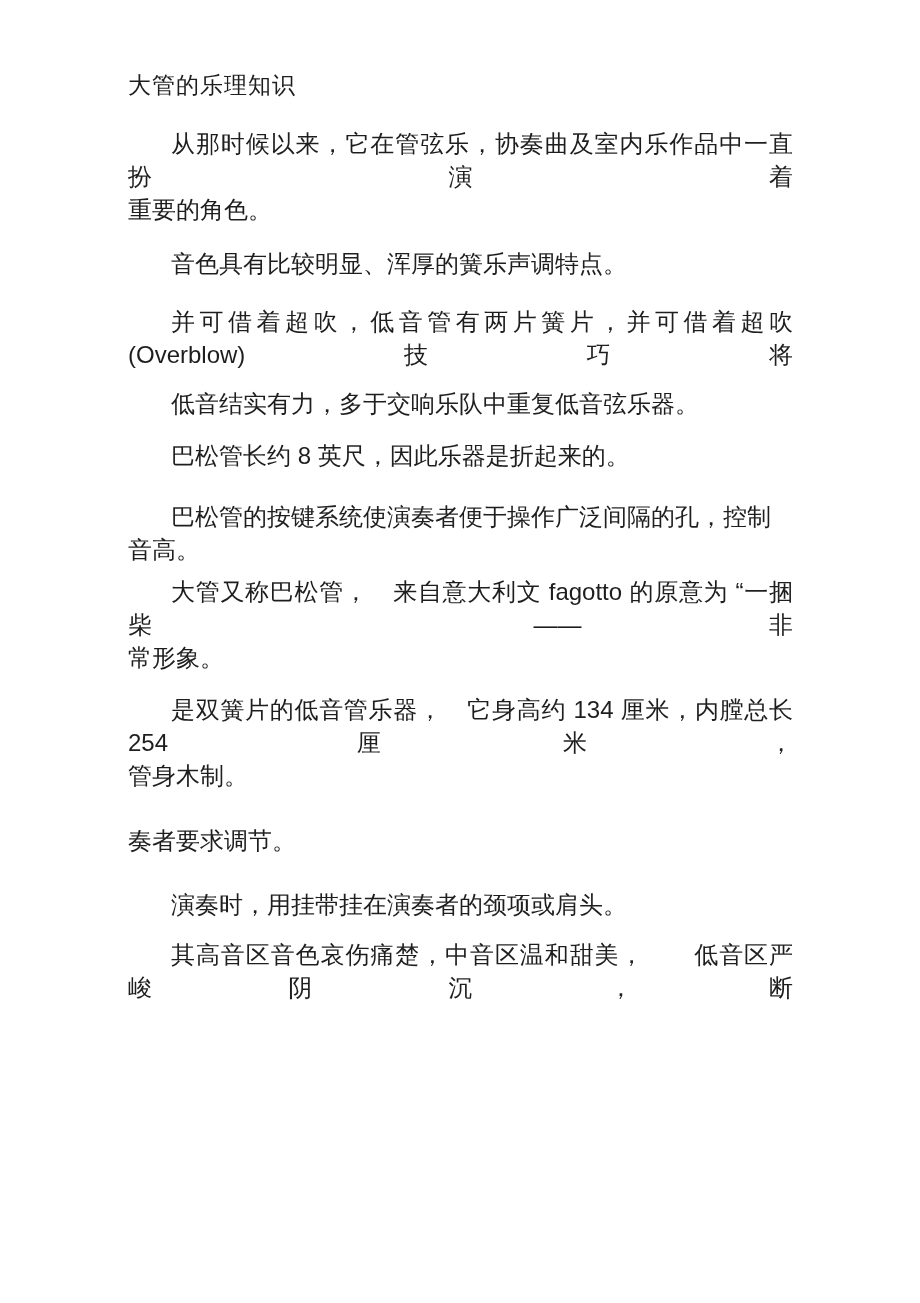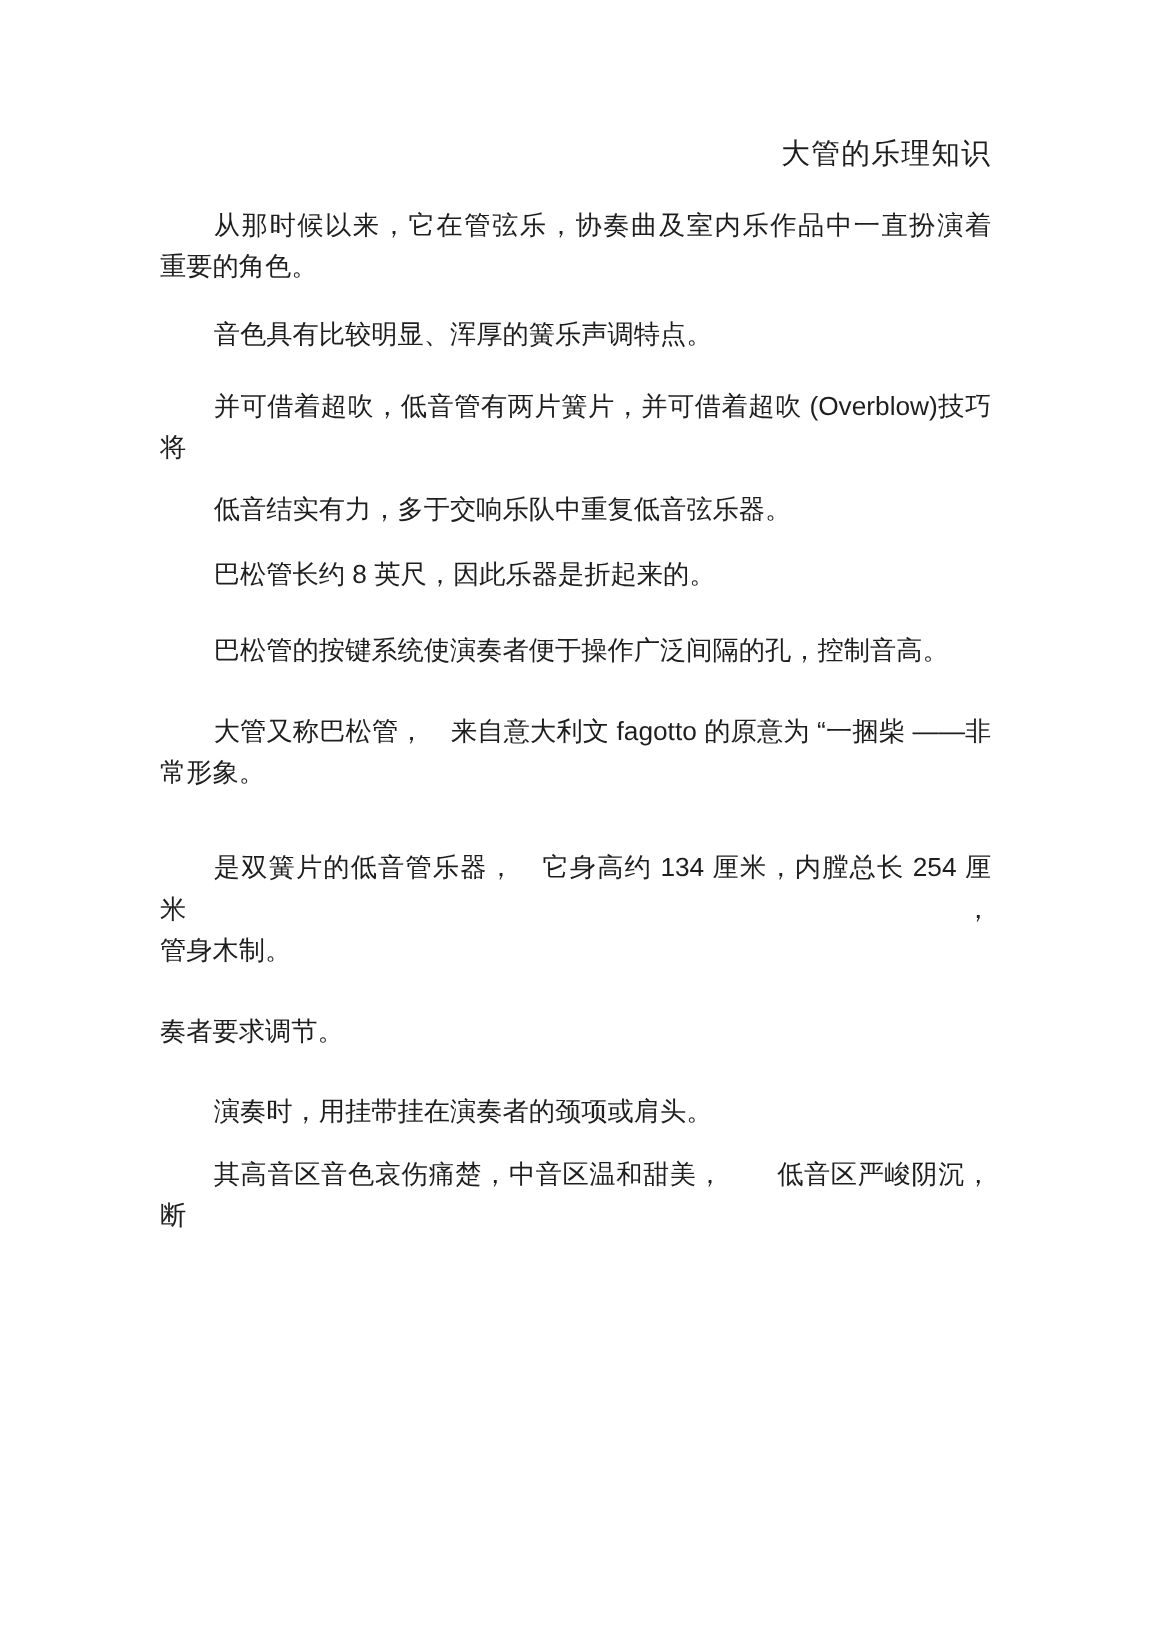--- a/index.html
+++ b/index.html
@@ -19,30 +19,30 @@
     color: #1e1e1e;
   }
   .content {
     position: absolute;
     left: 128px;
     top: 0;
     width: 665px;
   }
   .doc-title {
     margin: 0;
-    padding-top: 106px;
+    padding-top: 69px;
     font-size: 23px;
     font-weight: normal;
     line-height: 33px;
-    text-align: right;
+    text-align: left;
     letter-spacing: 1px;
   }
   p.para {
     margin: 0;
-    font-size: 21px;
+    font-size: 24px;
     line-height: 33px;
   }
   .line {
     display: block;
     white-space: pre-wrap;
   }
   
   .jl {
     text-align: justify;
     text-align-last: justify;
@@ -80,26 +80,26 @@
     </p>
 
     <p class="para" style="margin-top:19px">
       <span class="line indent">巴松管长约 8 英尺，因此乐器是折起来的。</span>
     </p>
 
     <p class="para" style="margin-top:28px">
       <span class="line indent">巴松管的按键系统使演奏者便于操作广泛间隔的孔，控制音高。</span>
     </p>
 
-    <p class="para" style="margin-top:32px">
+    <p class="para" style="margin-top:9px">
       <span class="line indent jl">大管又称巴松管，　来自意大利文 fagotto 的原意为 “一捆柴 ——非</span>
       <span class="line">常形象。</span>
     </p>
 
-    <p class="para" style="margin-top:43px">
+    <p class="para" style="margin-top:19px">
       <span class="line indent jl">是双簧片的低音管乐器，　它身高约 134 厘米，内膛总长 254 厘米，</span>
       <span class="line">管身木制。</span>
     </p>
 
     <p class="para" style="margin-top:32px">
       <span class="line">奏者要求调节。</span>
     </p>
 
     <p class="para" style="margin-top:31px">
       <span class="line indent">演奏时，用挂带挂在演奏者的颈项或肩头。</span>

